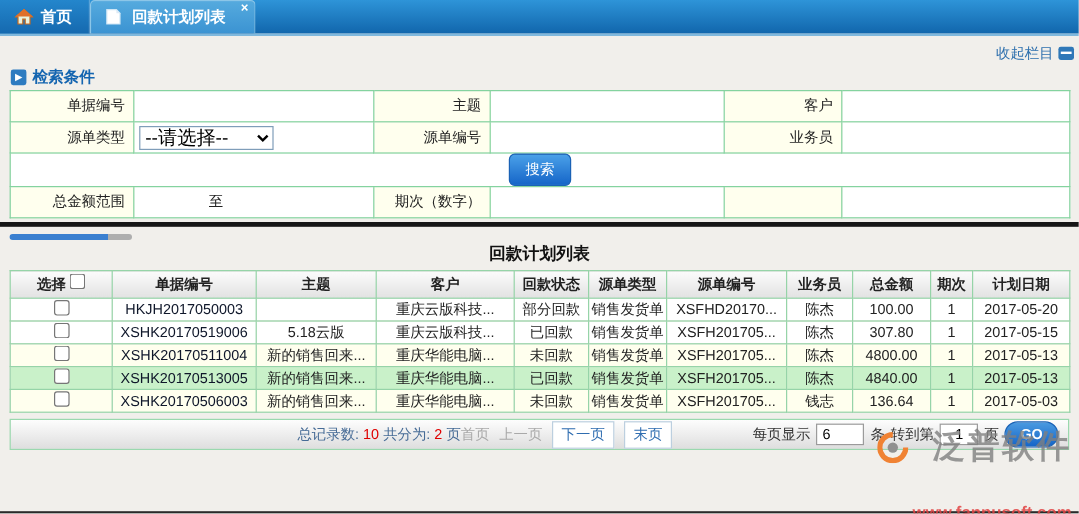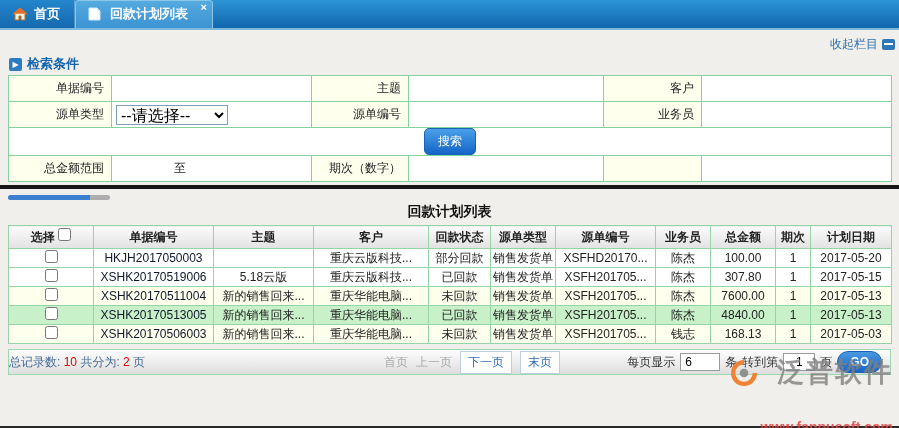--- a/index.html
+++ b/index.html
@@ -106,21 +106,21 @@
   table.grid tr.r-yellow td { background: #ffffee; }
   table.grid tr.r-green td { background: #c9f1c9; margin-top: 36px; }
   a.doc-link { color: #0f172a; text-decoration: none; cursor: pointer; }
   
   .footer {
     margin: 5px 8px 0; height: 26px;
     border: 1px solid #9ad8ae;
     background: linear-gradient(#fdfdfd, #dedede);
     display: flex; align-items: center; font-size: 12px;
   }
-  .totals { width: 375px; text-align: left; color: #466b96; }
+  .totals { width: 375px; text-align: right; color: #466b96; }
   .totals .red-num { color: #e00000; }
   .pager { display: flex; align-items: center; gap: 8px; }
   .pg-disabled { color: #a9a9a9; }
   .pg-link {
     color: #2f6db0; background:#fff; border:1px solid #bccfdf; padding: 2px 7px; cursor:pointer;
   }
   .perpage { margin-left: auto; display:flex; align-items:center; gap:5px; padding-right: 8px; color:#333; }
   .perpage input { height: 18px; border: 1px solid #9b9b9b; font-size: 12px; }
   .pp-count { width: 40px; padding-left: 4px; }
   .pp-goto { width: 32px; text-align: center; }
@@ -295,21 +295,21 @@
         </tr>
         <tr class="r-yellow">
           <td><input type="checkbox" style=""></td>
           <td><a class="doc-link">XSHK20170511004</a></td>
           <td>新的销售回来...</td>
           <td>重庆华能电脑...</td>
           <td>未回款</td>
           <td>销售发货单</td>
           <td>XSFH201705...</td>
           <td>陈杰</td>
-          <td>7600.00</td>
+          <td>4800.00</td>
           <td>1</td>
           <td>2017-05-13</td>
         </tr>
         <tr class="r-green">
           <td><input type="checkbox" style=""></td>
           <td><a class="doc-link">XSHK20170513005</a></td>
           <td>新的销售回来...</td>
           <td>重庆华能电脑...</td>
           <td>已回款</td>
           <td>销售发货单</td>
@@ -321,21 +321,21 @@
         </tr>
         <tr class="r-yellow">
           <td><input type="checkbox" style=""></td>
           <td><a class="doc-link">XSHK20170506003</a></td>
           <td>新的销售回来...</td>
           <td>重庆华能电脑...</td>
           <td>未回款</td>
           <td>销售发货单</td>
           <td>XSFH201705...</td>
           <td>钱志</td>
-          <td>168.13</td>
+          <td>136.64</td>
           <td>1</td>
           <td>2017-05-03</td>
         </tr>
       </tbody>
   </table>
 
   <div class="footer">
     <div class="totals">
       <span>总记录数:</span>
       <span class="red-num">10</span>

